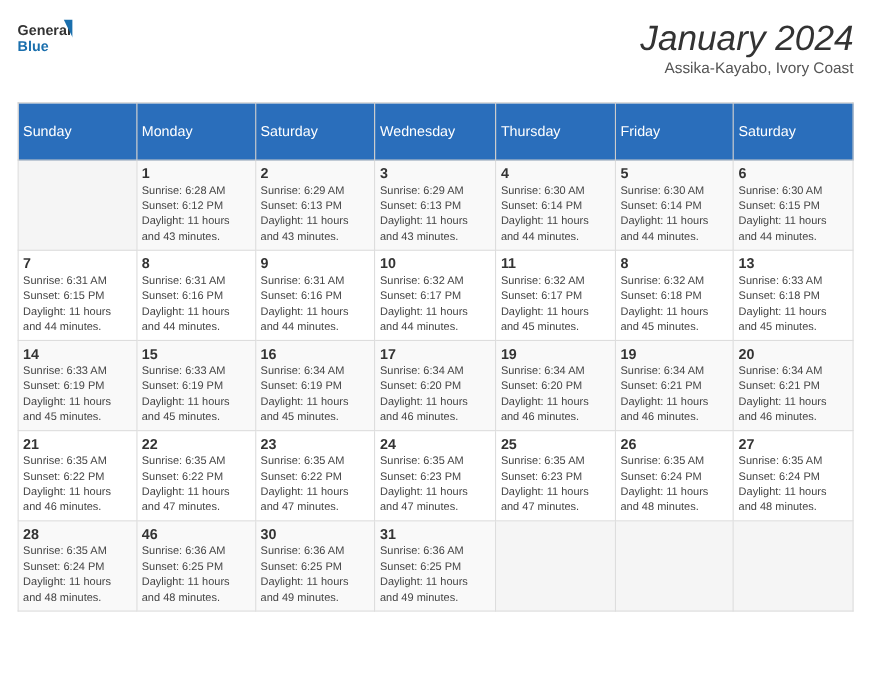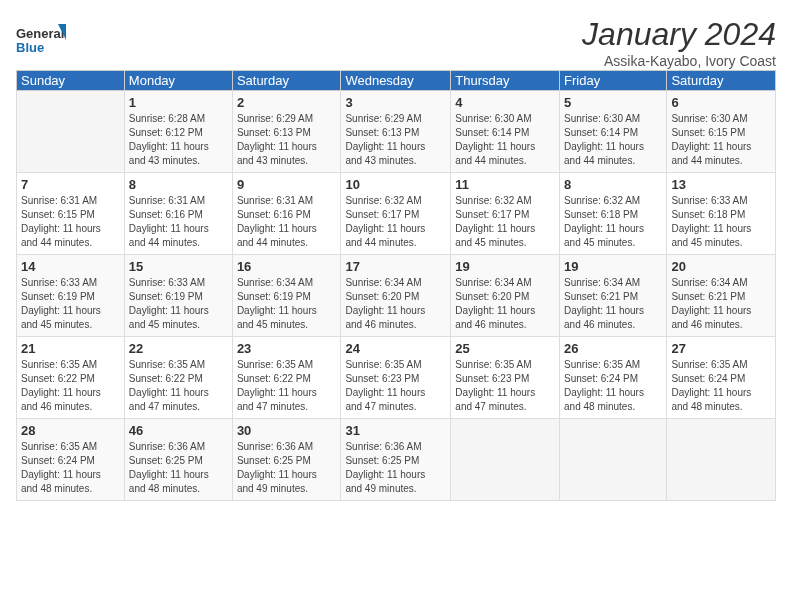--- a/index.html
+++ b/index.html
@@ -6,22 +6,22 @@
     body {
       font-family: Arial, sans-serif;
       background: #fff;
       width: 792px;
       min-height: 612px;
       padding: 16px;
     }
     .header {
       display: flex;
       justify-content: space-between;
-      align-items: center;
-      margin-bottom: 1px;
+      align-items: flex-start;
+      margin-bottom: 24px;
     }
     .logo {
       display: flex;
       align-items: center;
       gap: 4px;
     }
     .title-block {
       text-align: right;
     }
     .main-title {
@@ -35,21 +35,21 @@
       color: #555;
     }
     table {
       width: 100%;
       border-collapse: collapse;
       font-size: 11px;
     }
     thead tr th {
       background-color: #2a6ebb;
       color: #fff;
-      padding: 2px 4px;
+      padding: 18px 4px;
       text-align: left;
       font-size: 13px;
       font-weight: normal;
       border: 1px solid #ccc;
     }
     tbody tr td {
       vertical-align: top;
       padding: 4px 4px;
       border: 1px solid #ddd;
       height: 80px;

